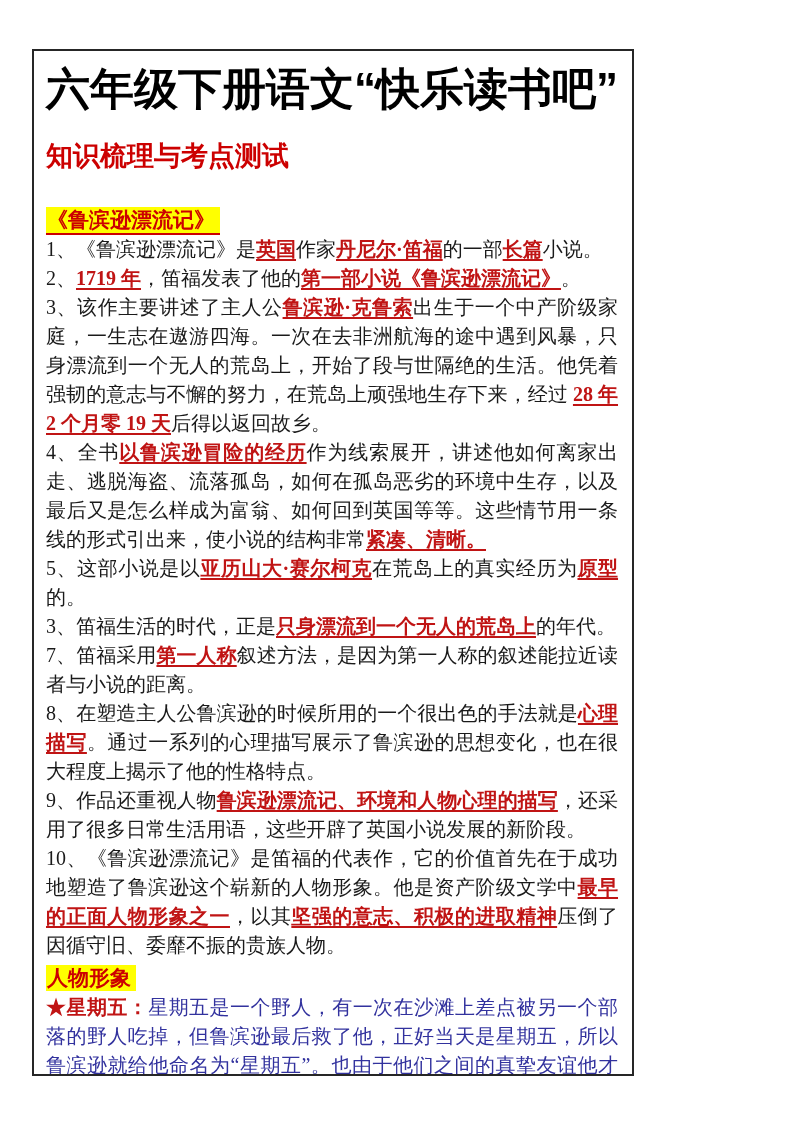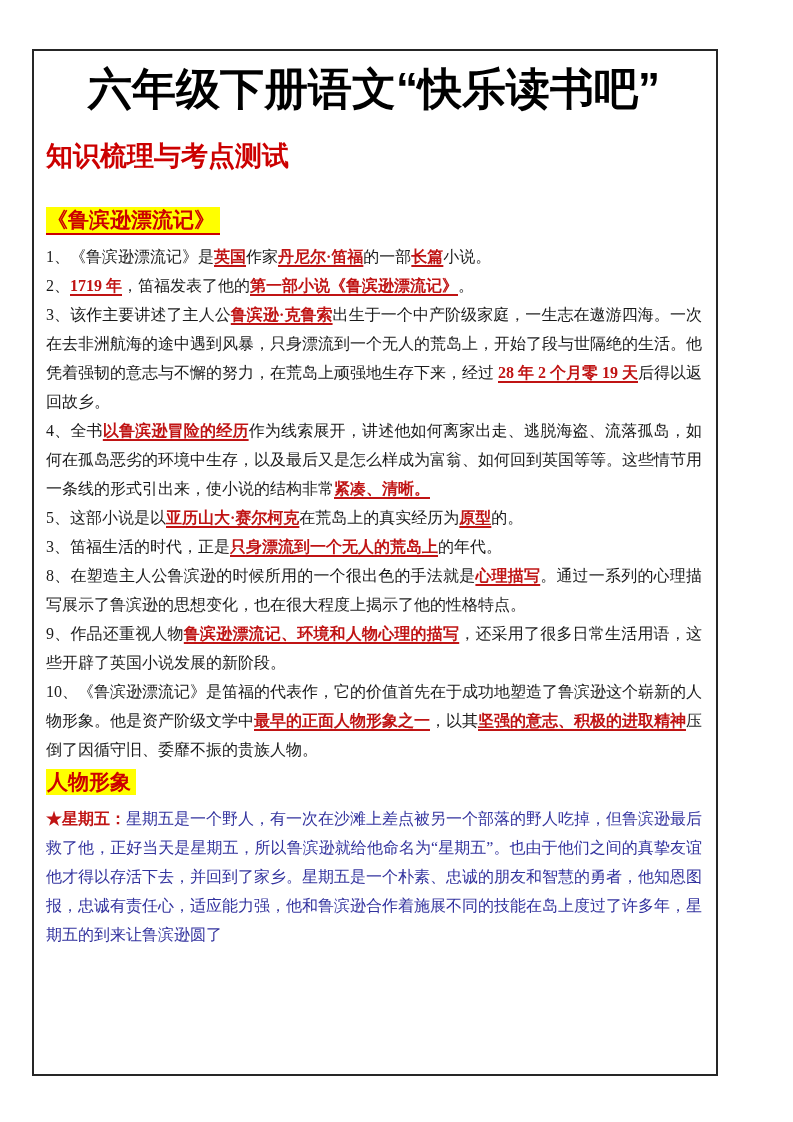--- a/index.html
+++ b/index.html
@@ -8,21 +8,21 @@
     width: 793px;
     height: 1122px;
     background: #ffffff;
     overflow: hidden;
     font-family: "Liberation Serif", "DejaVu Serif", serif;
   }
   .frame {
     position: absolute;
     left: 32px;
     top: 49px;
-    width: 686px;
+    width: 602px;
     height: 1027px;
     box-sizing: border-box;
     border: 2px solid #262626;
     padding: 6px 14px 0 12px;
     overflow: hidden;
     background: #ffffff;
   }
   .title {
     font-family: "Liberation Sans", "DejaVu Sans", sans-serif;
     font-weight: 900;
@@ -45,22 +45,21 @@
   .heading-row { font-size: 21px; font-weight: 700; line-height: 30px; }
   .heading-book { margin-top: 32px; }
   .heading-characters { margin-top: 3px; }
   .hl {
     background: #ffff00;
     color: #cc0000;
     padding: 1px 5px 1px 1px;
   }
   .hl-underline { border-bottom: 2px solid #cc0000; }
   .paras {
-    margin-top: 7px;
-    font-size: 16px;
+    font-size: 20px;
     line-height: 29px;
     text-align: justify;
     color: #1a1a1a;
   }
   .paras p { margin: 0; }
   .seg-plain { color: #1a1a1a; }
   .seg-em {
     color: #c01414;
     font-weight: 700;
     text-decoration: underline;
@@ -84,20 +83,21 @@
       <span class="hl hl-underline">《鲁滨逊漂流记》</span>
     </div>
 
     <div class="paras">
         <p><span class="seg-plain">1、《鲁滨逊漂流记》是</span><span class="seg-em">英国</span><span class="seg-plain">作家</span><span class="seg-em">丹尼尔·笛福</span><span class="seg-plain">的一部</span><span class="seg-em">长篇</span><span class="seg-plain">小说。</span></p>
         <p><span class="seg-plain">2、</span><span class="seg-em">1719 年</span><span class="seg-plain">，笛福发表了他的</span><span class="seg-em">第一部小说《鲁滨逊漂流记》</span><span class="seg-plain">。</span></p>
         <p><span class="seg-plain">3、该作主要讲述了主人公</span><span class="seg-em">鲁滨逊·克鲁索</span><span class="seg-plain">出生于一个中产阶级家庭，一生志在遨游四海。一次在去非洲航海的途中遇到风暴，只身漂流到一个无人的荒岛上，开始了段与世隔绝的生活。他凭着强韧的意志与不懈的努力，在荒岛上顽强地生存下来，经过 </span><span class="seg-em">28 年 2 个月零 19 天</span><span class="seg-plain">后得以返回故乡。</span></p>
         <p><span class="seg-plain">4、全书</span><span class="seg-em">以鲁滨逊冒险的经历</span><span class="seg-plain">作为线索展开，讲述他如何离家出走、逃脱海盗、流落孤岛，如何在孤岛恶劣的环境中生存，以及最后又是怎么样成为富翁、如何回到英国等等。这些情节用一条线的形式引出来，使小说的结构非常</span><span class="seg-em">紧凑、清晰。</span></p>
         <p><span class="seg-plain">5、这部小说是以</span><span class="seg-em">亚历山大·赛尔柯克</span><span class="seg-plain">在荒岛上的真实经历为</span><span class="seg-em">原型</span><span class="seg-plain">的。</span></p>
         <p><span class="seg-plain">3、笛福生活的时代，正是</span><span class="seg-em">只身漂流到一个无人的荒岛上</span><span class="seg-plain">的年代。</span></p>
+        <p><span class="seg-plain">7、笛福采用</span><span class="seg-em">第一人称</span><span class="seg-plain">叙述方法，是因为第一人称的叙述能拉近读者与小说的距离。</span></p>
         <p><span class="seg-plain">8、在塑造主人公鲁滨逊的时候所用的一个很出色的手法就是</span><span class="seg-em">心理描写</span><span class="seg-plain">。通过一系列的心理描写展示了鲁滨逊的思想变化，也在很大程度上揭示了他的性格特点。</span></p>
         <p><span class="seg-plain">9、作品还重视人物</span><span class="seg-em">鲁滨逊漂流记、环境和人物心理的描写</span><span class="seg-plain">，还采用了很多日常生活用语，这些开辟了英国小说发展的新阶段。</span></p>
         <p><span class="seg-plain">10、《鲁滨逊漂流记》是笛福的代表作，它的价值首先在于成功地塑造了鲁滨逊这个崭新的人物形象。他是资产阶级文学中</span><span class="seg-em">最早的正面人物形象之一</span><span class="seg-plain">，以其</span><span class="seg-em">坚强的意志、积极的进取精神</span><span class="seg-plain">压倒了因循守旧、委靡不振的贵族人物。</span></p>
       </div>
 
     <div class="heading-row heading-characters">
       <span class="hl">人物形象</span>
     </div>
 
     <div class="paras">

